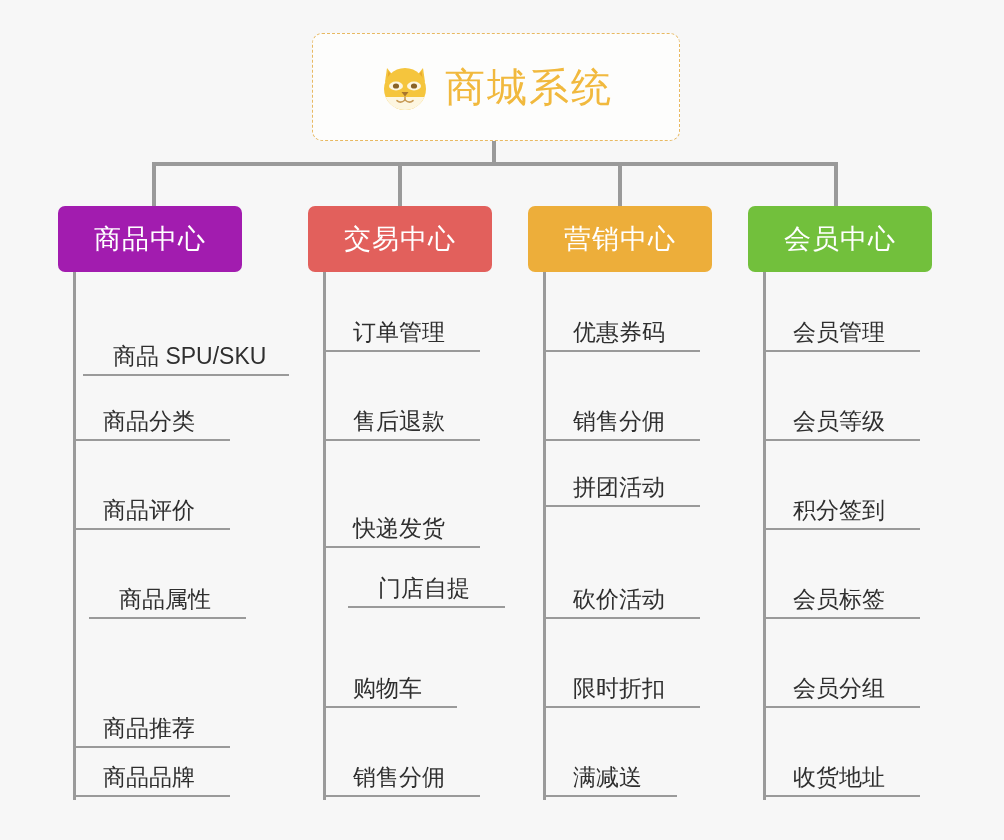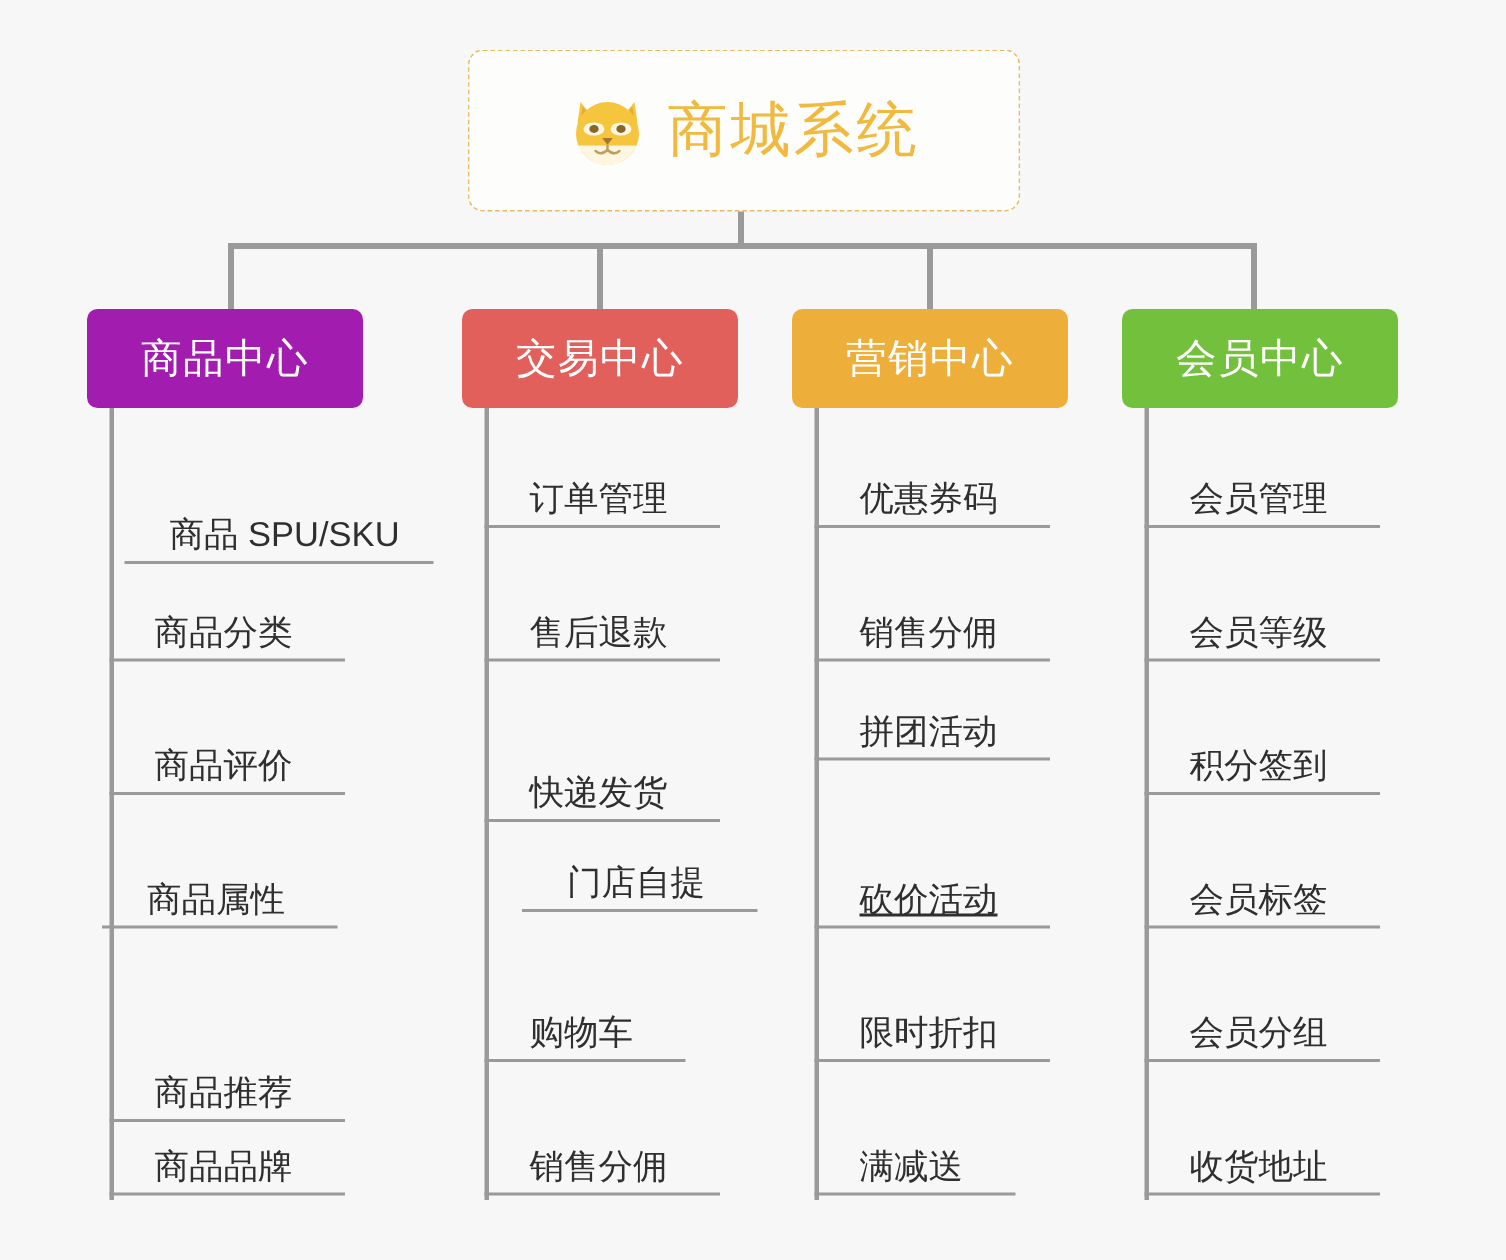--- a/index.html
+++ b/index.html
@@ -127,41 +127,41 @@
     </div>
 
   <div id="branches">
       <div class="cat-box" style="left: 58px; top: 206px; width: 184px; background: #a21caf;">
         <span>商品中心</span>
       </div>
       <div class="trunk" style="left: 73px; top: 272px; height: 528px; background: rgb(154, 154, 154);"></div>
       <div class="leaf" style="left: 83px; top: 320px; width: 206px; border-bottom-color: rgb(154, 154, 154); margin-top: 24px;"><span>商品 SPU/SKU</span></div>
       <div class="leaf" style="left: 73px; top: 409px; width: 157px; border-bottom-color: rgb(154, 154, 154);"><span>商品分类</span></div>
       <div class="leaf" style="left: 73px; top: 498px; width: 157px; border-bottom-color: rgb(154, 154, 154);"><span>商品评价</span></div>
-      <div class="leaf" style="left: 68px; top: 587px; width: 157px; border-bottom-color: rgb(154, 154, 154);"><span>商品属性</span></div>
+      <div class="leaf" style="left: 89px; top: 587px; width: 157px; border-bottom-color: rgb(154, 154, 154);"><span>商品属性</span></div>
       <div class="leaf" style="left: 73px; top: 676px; width: 157px; border-bottom-color: rgb(154, 154, 154); margin-top: 40px;"><span>商品推荐</span></div>
       <div class="leaf" style="left: 73px; top: 765px; width: 157px; border-bottom-color: rgb(154, 154, 154);"><span>商品品牌</span></div>
       <div class="cat-box" style="left: 308px; top: 206px; width: 184px; background: rgb(226, 96, 92);">
         <span>交易中心</span>
       </div>
       <div class="trunk" style="left: 323px; top: 272px; height: 528px; background: rgb(154, 154, 154);"></div>
       <div class="leaf" style="left: 323px; top: 320px; width: 157px; border-bottom-color: rgb(154, 154, 154);"><span>订单管理</span></div>
       <div class="leaf" style="left: 323px; top: 409px; width: 157px; border-bottom-color: rgb(154, 154, 154);"><span>售后退款</span></div>
       <div class="leaf" style="left: 323px; top: 516px; width: 157px; border-bottom-color: rgb(154, 154, 154);"><span>快递发货</span></div>
       <div class="leaf" style="left: 323px; top: 576px; width: 157px; border-bottom-color: rgb(154, 154, 154); margin-left: 25px;"><span>门店自提</span></div>
       <div class="leaf" style="left: 323px; top: 676px; width: 134px; border-bottom-color: rgb(154, 154, 154);"><span>购物车</span></div>
       <div class="leaf" style="left: 323px; top: 765px; width: 157px; border-bottom-color: rgb(154, 154, 154);"><span>销售分佣</span></div>
       <div class="cat-box" style="left: 528px; top: 206px; width: 184px; background: rgb(237, 174, 58);">
         <span>营销中心</span>
       </div>
       <div class="trunk" style="left: 543px; top: 272px; height: 528px; background: rgb(154, 154, 154);"></div>
       <div class="leaf" style="left: 543px; top: 320px; width: 157px; border-bottom-color: rgb(154, 154, 154);"><span>优惠券码</span></div>
       <div class="leaf" style="left: 543px; top: 409px; width: 157px; border-bottom-color: rgb(154, 154, 154);"><span>销售分佣</span></div>
       <div class="leaf" style="left: 543px; top: 475px; width: 157px; border-bottom-color: rgb(154, 154, 154);"><span>拼团活动</span></div>
-      <div class="leaf" style="left: 543px; top: 587px; width: 157px; border-bottom-color: rgb(154, 154, 154); text-decoration: underline;"><span>砍价活动</span></div>
+      <div class="leaf" style="left: 543px; top: 587px; width: 157px; border-bottom-color: rgb(154, 154, 154);"><span>砍价活动</span></div>
       <div class="leaf" style="left: 543px; top: 676px; width: 157px; border-bottom-color: rgb(154, 154, 154);"><span>限时折扣</span></div>
       <div class="leaf" style="left: 543px; top: 765px; width: 134px; border-bottom-color: rgb(154, 154, 154);"><span>满减送</span></div>
       <div class="cat-box" style="left: 748px; top: 206px; width: 184px; background: rgb(114, 192, 60);">
         <span>会员中心</span>
       </div>
       <div class="trunk" style="left: 763px; top: 272px; height: 528px; background: rgb(154, 154, 154);"></div>
       <div class="leaf" style="left: 763px; top: 320px; width: 157px; border-bottom-color: rgb(154, 154, 154);"><span>会员管理</span></div>
       <div class="leaf" style="left: 763px; top: 409px; width: 157px; border-bottom-color: rgb(154, 154, 154);"><span>会员等级</span></div>
       <div class="leaf" style="left: 763px; top: 498px; width: 157px; border-bottom-color: rgb(154, 154, 154);"><span>积分签到</span></div>
       <div class="leaf" style="left: 763px; top: 587px; width: 157px; border-bottom-color: rgb(154, 154, 154);"><span>会员标签</span></div>

